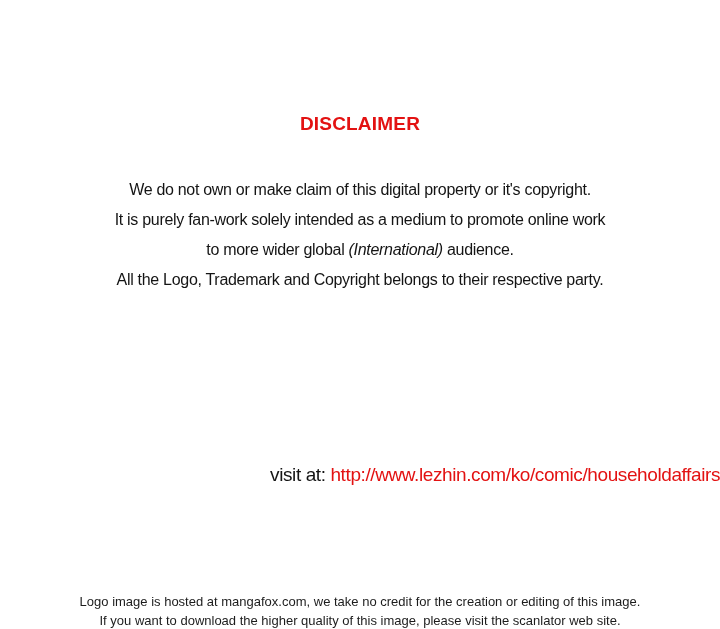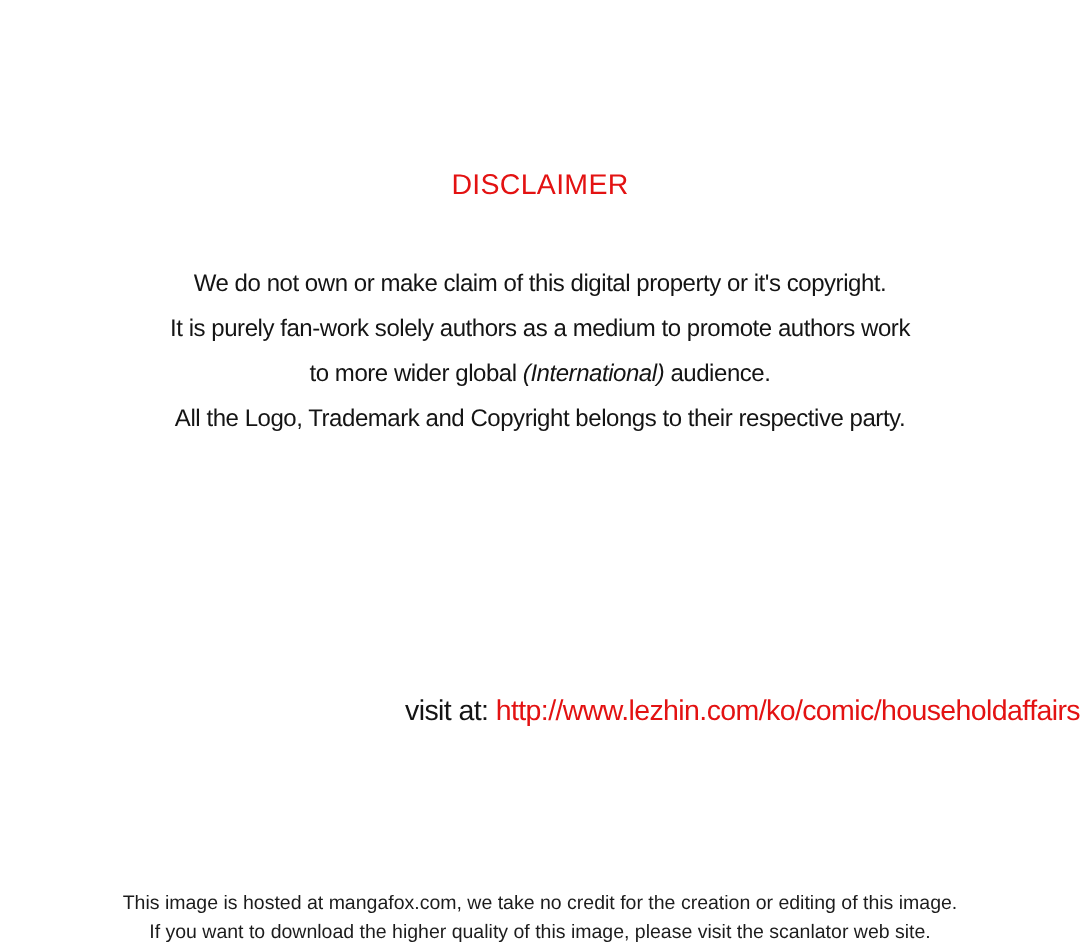--- a/index.html
+++ b/index.html
@@ -23,21 +23,21 @@
   .centered {
     position: absolute;
     left: 0;
     width: 720px;
     text-align: center;
     margin-top: 24px;
   }
   .title {
     top: 113px;
     font-size: 19px;
-    font-weight: normal;
+    font-weight: bold;
     letter-spacing: 0.2px;
     margin: 0;
   }
   .red {
     color: #e31212;
   }
   .body-lines {
     top: 151px;
     font-size: 16px;
     line-height: 30px;
@@ -71,26 +71,26 @@
 </style>
 </head>
 <body>
 
 <div class="page">
 
   <h1 class="centered title red">DISCLAIMER</h1>
 
   <div class="centered body-lines">
     <div class="line">We do not own or make claim of this digital property or it's copyright.</div>
-    <div class="line">It is purely fan-work solely authors as a medium to promote authors work</div>
+    <div class="line">It is purely fan-work solely intended as a medium to promote online work</div>
     <div class="line"><span>to more wider global </span><em>(International)</em><span> audience.</span></div>
     <div class="line">All the Logo, Trademark and Copyright belongs to their respective party.</div>
   </div>
 
 
   <div class="centered visit"><span>visit at: </span><span class="red">http://www.lezhin.com/ko/comic/householdaffairs</span></div>
 
   <div class="centered footer">
-    <div class="line">This image is hosted at mangafox.com, we take no credit for the creation or editing of this image.</div>
+    <div class="line">Logo image is hosted at mangafox.com, we take no credit for the creation or editing of this image.</div>
     <div class="line">If you want to download the higher quality of this image, please visit the scanlator web site.</div>
   </div>
 
 </div>
 
 </body></html>

